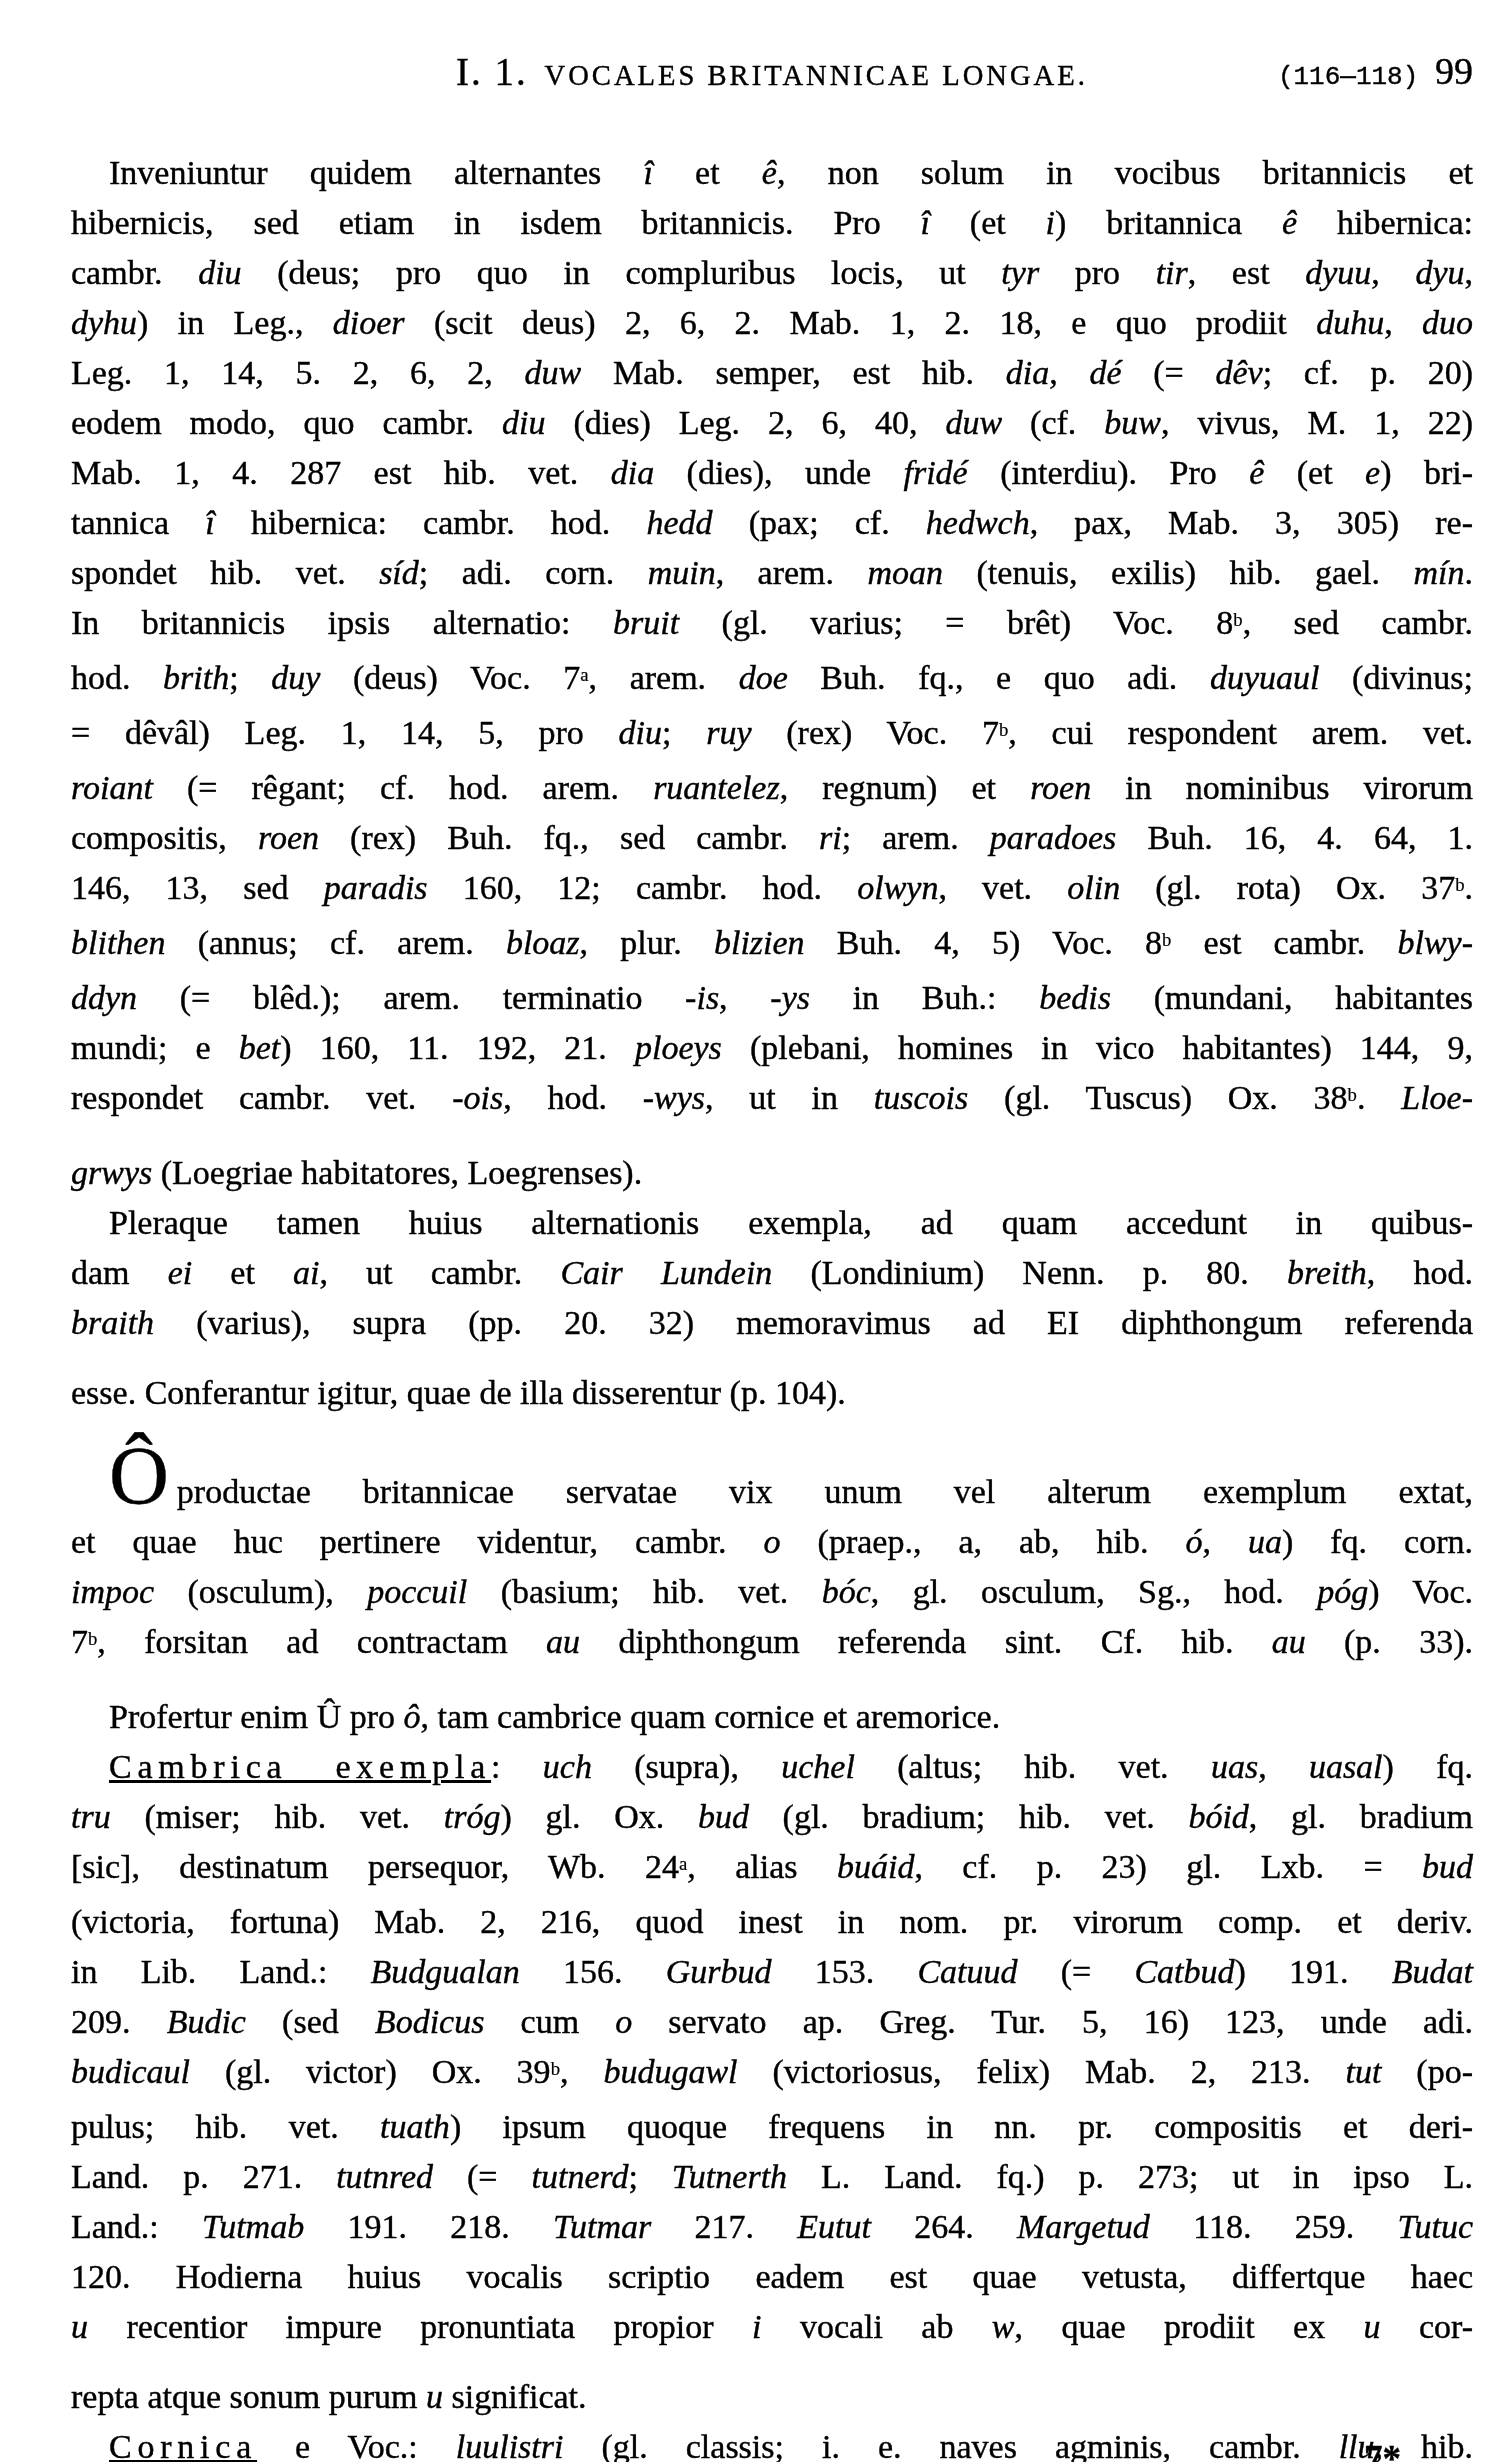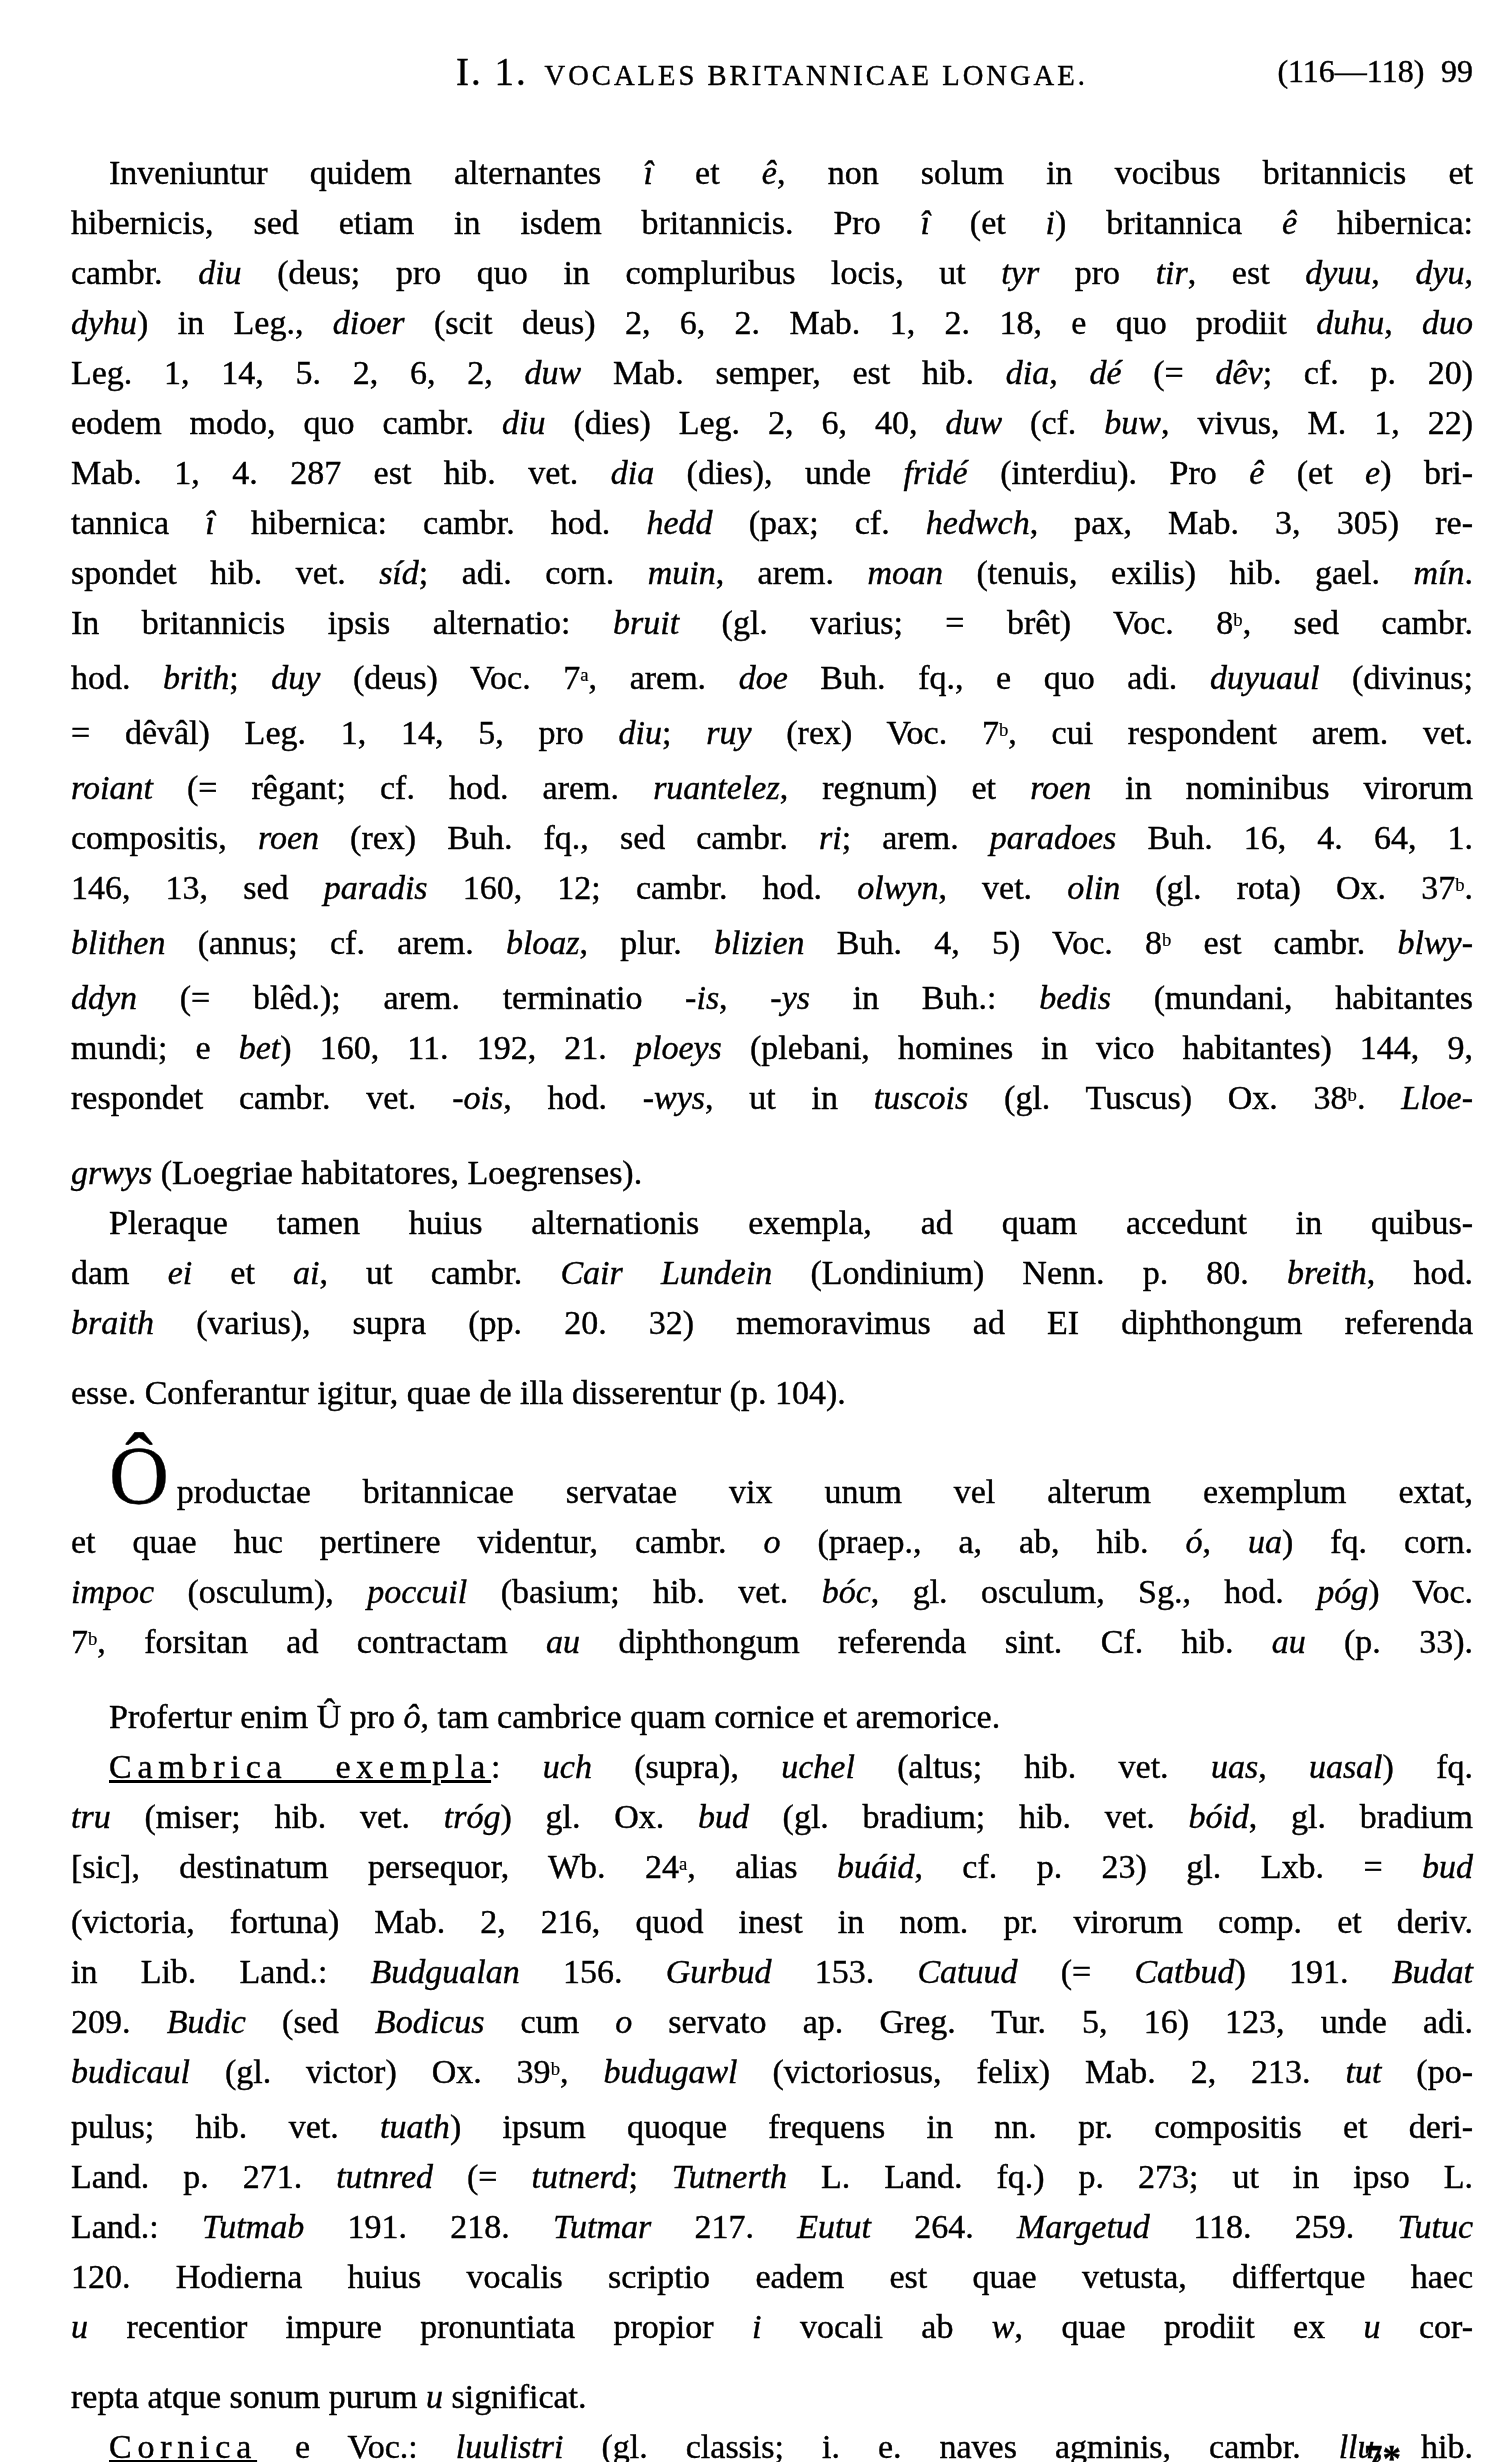--- a/index.html
+++ b/index.html
@@ -17,22 +17,22 @@
     background: #fff;
     -webkit-text-stroke: 0.4px #000;
     overflow: hidden;
   }
   
   .header { position: relative; height: 47px; line-height: 47px; white-space: nowrap; }
   .header-center { position: absolute; left: 0; right: 0; text-align: center; top: 0; }
   .section-number { font-size: 39px; letter-spacing: 2px; margin-right: 16.7px; }
   .page-title { font-size: 28.6px; letter-spacing: 3px; }
   .header-right { position: absolute; right: 0; top: 0; }
-  .pagination { font-size: 32px; margin-right: 16.7px; }
-  .page-number { font-size: 32px; }
+  .pagination { font-size: 26px; margin-right: 16.7px; font-family: Liberation Mono, monospace; }
+  .page-number { font-size: 38px; }
   
   .text-block {
     margin-top: 53px;
     font-size: 34px;
     line-height: 50px;
   }
   .line { text-align: justify; text-align-last: justify; }
   .line.last-left { text-align-last: left; margin-top: 20px; }
   .line.indent { padding-left: 38px; }
   .paragraph.space-before { margin-top: 49px; }

